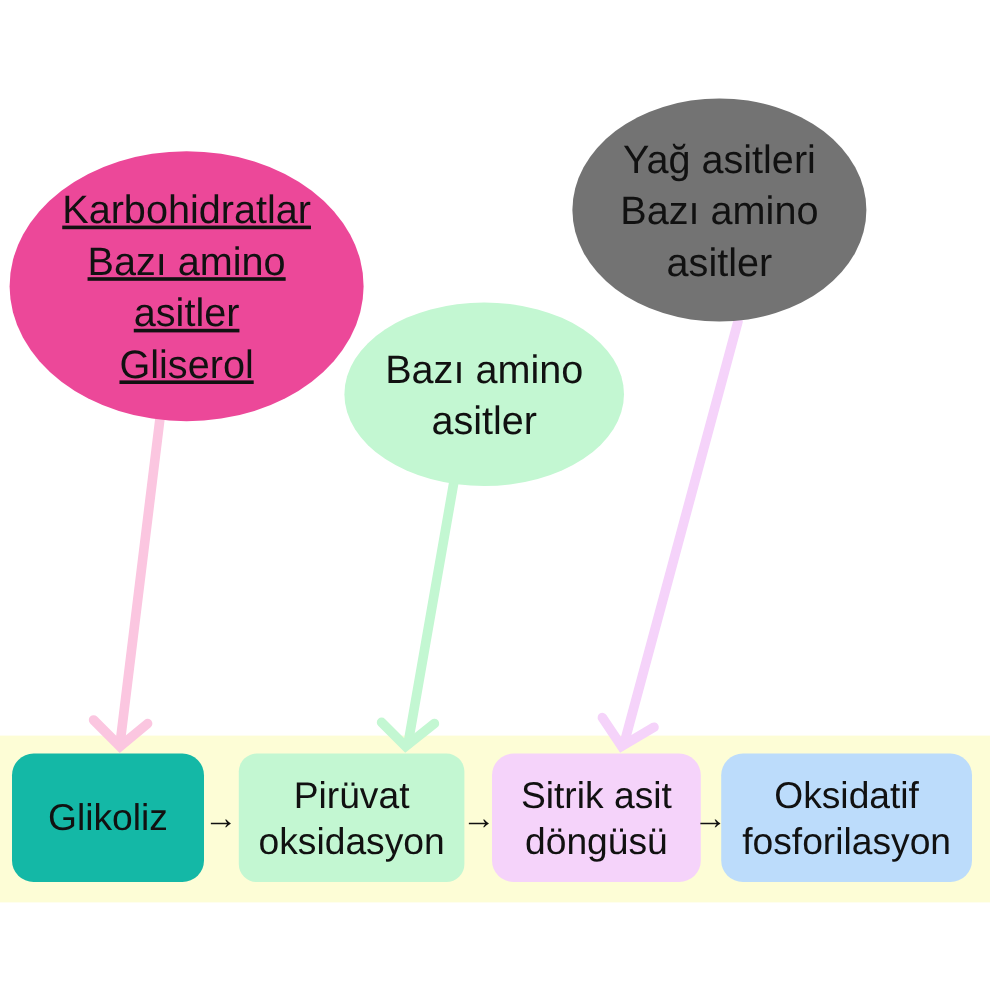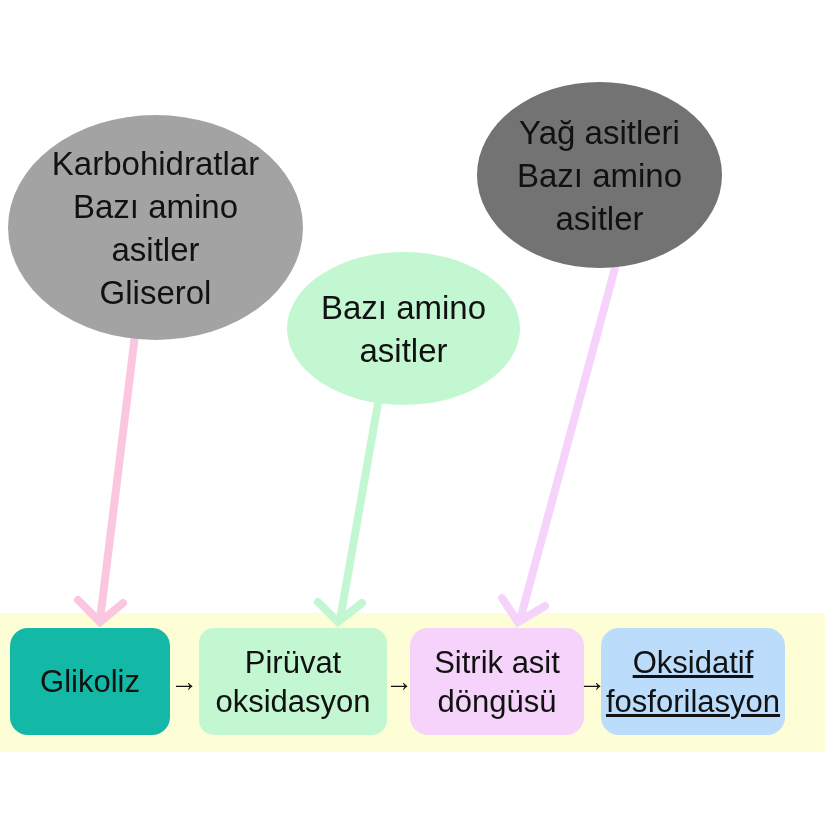--- a/index.html
+++ b/index.html
@@ -29,21 +29,21 @@
   <g fill="none" stroke="#c3f7d2" stroke-width="8" stroke-linecap="round">
     <line x1="378" y1="403" x2="340" y2="620"></line>
     <polyline points="318,602 338,622 362,603"></polyline>
   </g>
   <g fill="none" stroke="#f5d3fa" stroke-width="8" stroke-linecap="round">
     <line x1="615" y1="268" x2="520" y2="620"></line>
     <polyline points="502,598 518,622 545,606"></polyline>
   </g>
 </svg>
 
-<div class="ellipse" style="left:8px; top:115px; width:295px; height:225px; background:#a3a3a3;">
+<div class="ellipse" style="left:8px; top:126px; width:295px; height:225px; background:#ec4899;text-decoration:underline;">
   <span>Karbohidratlar
 Bazı amino
 asitler
 Gliserol</span>
 </div>
 
 <div class="ellipse" style="left:287px; top:252px; width:233px; height:153px; background:#c3f7d2;">
   <span>Bazı amino
 asitler</span>
 </div>
@@ -64,16 +64,16 @@
 oksidasyon</span>
 </div>
 <span class="flow-arrow" style="left:385px;">→</span>
 
 <div class="box" style="left:410px; width:174px; background:#f5d3fa;">
   <span>Sitrik asit
 döngüsü</span>
 </div>
 <span class="flow-arrow" style="left:578px;">→</span>
 
-<div class="box" style="left:601px; width:184px; background:#bcdcfb;text-decoration:underline;">
+<div class="box" style="left:601px; width:209px; background:#bcdcfb;">
   <span>Oksidatif
 fosforilasyon</span>
 </div>
 
 </body></html>

